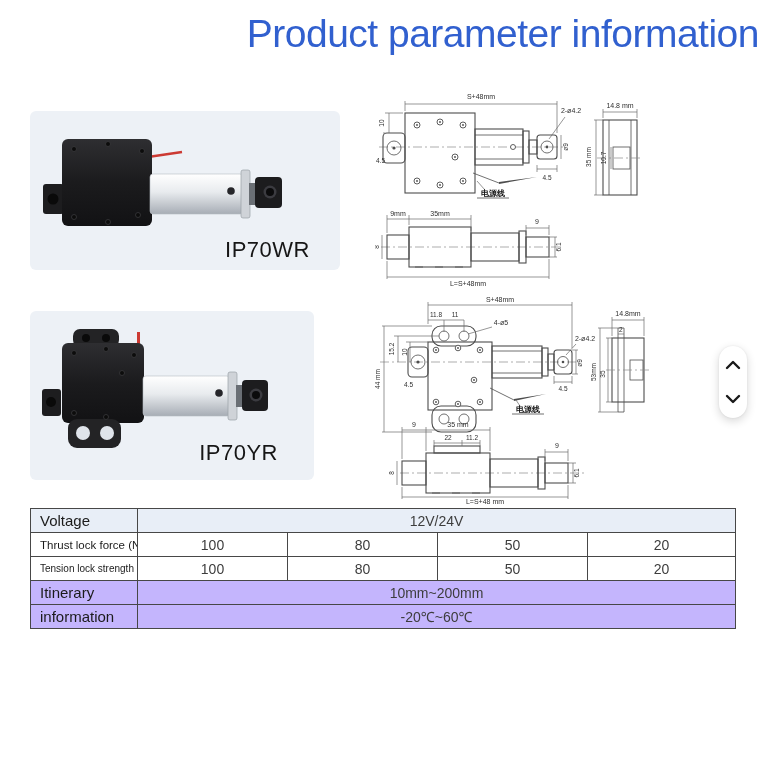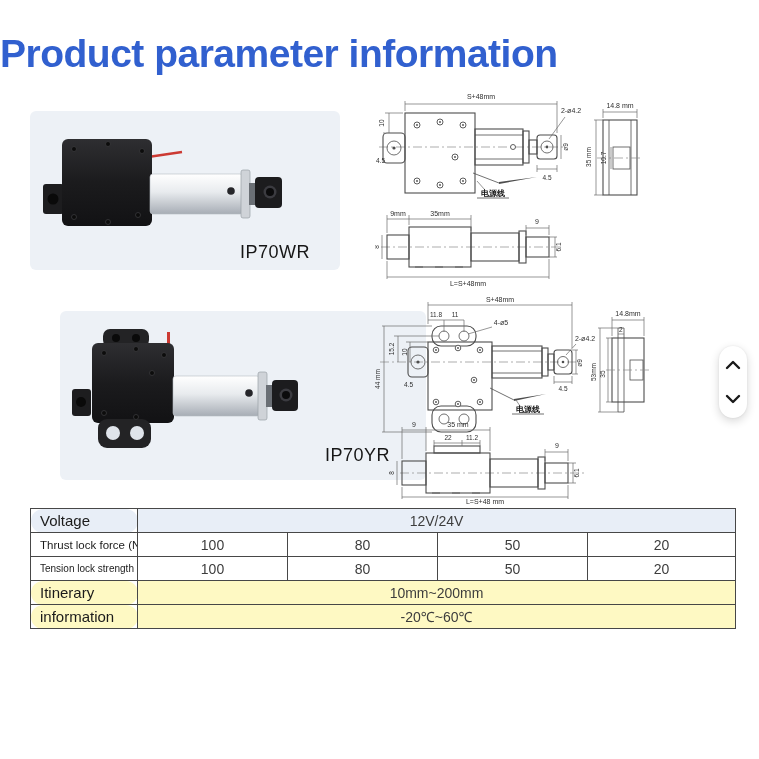--- a/index.html
+++ b/index.html
@@ -1,26 +1,26 @@
 <!DOCTYPE html>
 <html><head>
 <meta charset="utf-8">
 <style>
   html,body{margin:0;padding:0;background:#fff;}
   .page{position:relative;width:759px;height:759px;background:#ffffff;overflow:hidden;
         font-family:"Liberation Sans",sans-serif;}
   
-  .page-title{position:absolute;top:32px;left:0;right:0;text-align:left;
-        font-size:39px;font-weight:700;color:#3160cf;letter-spacing:-0.5px;}
+  .page-title{position:absolute;top:12px;left:0;right:0;text-align:right;
+        font-size:39px;font-weight:400;color:#3160cf;letter-spacing:-0.5px;}
   
   .card{position:absolute;background:#edf1f6;border-radius:6px;}
   .card.c1{left:30px;top:111px;width:310px;height:159px;}
-  .card.c2{left:30px;top:311px;width:366px;height:169px;margin-left:30px;}
+  .card.c2{left:30px;top:311px;width:284px;height:169px;}
   .card svg{display:block;}
-  .model-label{position:absolute;font-size:18px;color:#161616;letter-spacing:0.5px;}
+  .model-label{position:absolute;font-size:22px;color:#161616;letter-spacing:0.5px;}
   .c1 .model-label{right:30px;bottom:7px;}
   .c2 .model-label{right:36px;bottom:14px;}
   
   .tdraw{position:absolute;}
   .tdraw.d1{left:375px;top:85px;}
   .tdraw.d2{left:370px;top:290px;}
   .shp{stroke:#4d4d4d;stroke-width:1.1;fill:none;}
   .shp2{stroke:#4d4d4d;stroke-width:0.8;fill:none;}
   .dln{stroke:#6a6a6a;stroke-width:0.7;fill:none;}
   .cl{stroke:#8a8a8a;stroke-width:0.7;stroke-dasharray:9 3 2 3;fill:none;}
@@ -34,26 +34,26 @@
   .scroller{position:absolute;left:719px;top:346px;width:28px;height:72px;background:#fff;
         border-radius:15px;box-shadow:0 3px 10px rgba(0,0,0,.16),0 0 2px rgba(0,0,0,.08);
         display:flex;flex-direction:column;align-items:center;justify-content:space-between;
         padding:13px 0;box-sizing:border-box;}
   .scr-btn{width:18px;height:12px;background:none;border:none;padding:0;cursor:pointer;display:block;}
   
   .ptable{position:absolute;left:30px;top:508px;width:705px;border-collapse:collapse;
         table-layout:fixed;}
   .ptable td{border:1px solid #474747;height:23px;padding:0;background:#fff;overflow:hidden;
         white-space:nowrap;}
-  .ptable td.lbl{text-align:left;padding-left:9px;font-size:15px;color:#1b1b1b;border-radius:12px;}
+  .ptable td.lbl{text-align:left;padding-left:9px;font-size:15px;color:#1b1b1b;}
   .ptable td.lbl.small{font-size:11.5px;}
   .ptable td.lbl.xsmall{font-size:10px;}
   .ptable td.val,.ptable td.mrg{text-align:center;font-size:14px;color:#3d3d3d;}
   .ptable tr.r0 td{background:#e8eef7;}
-  .ptable tr.r6 td,.ptable tr.r7 td,.ptable tr.r8 td{background:#fef9c3;}
+  .ptable tr.r6 td,.ptable tr.r7 td,.ptable tr.r8 td{background:#c4b5fd;}
 </style>
 </head>
 <body>
 
 <div class="page">
 
   <div class="page-title">Product parameter information</div>
 
   <div class="card c1">
     <svg width="310" height="159" viewBox="0 0 310 159">

